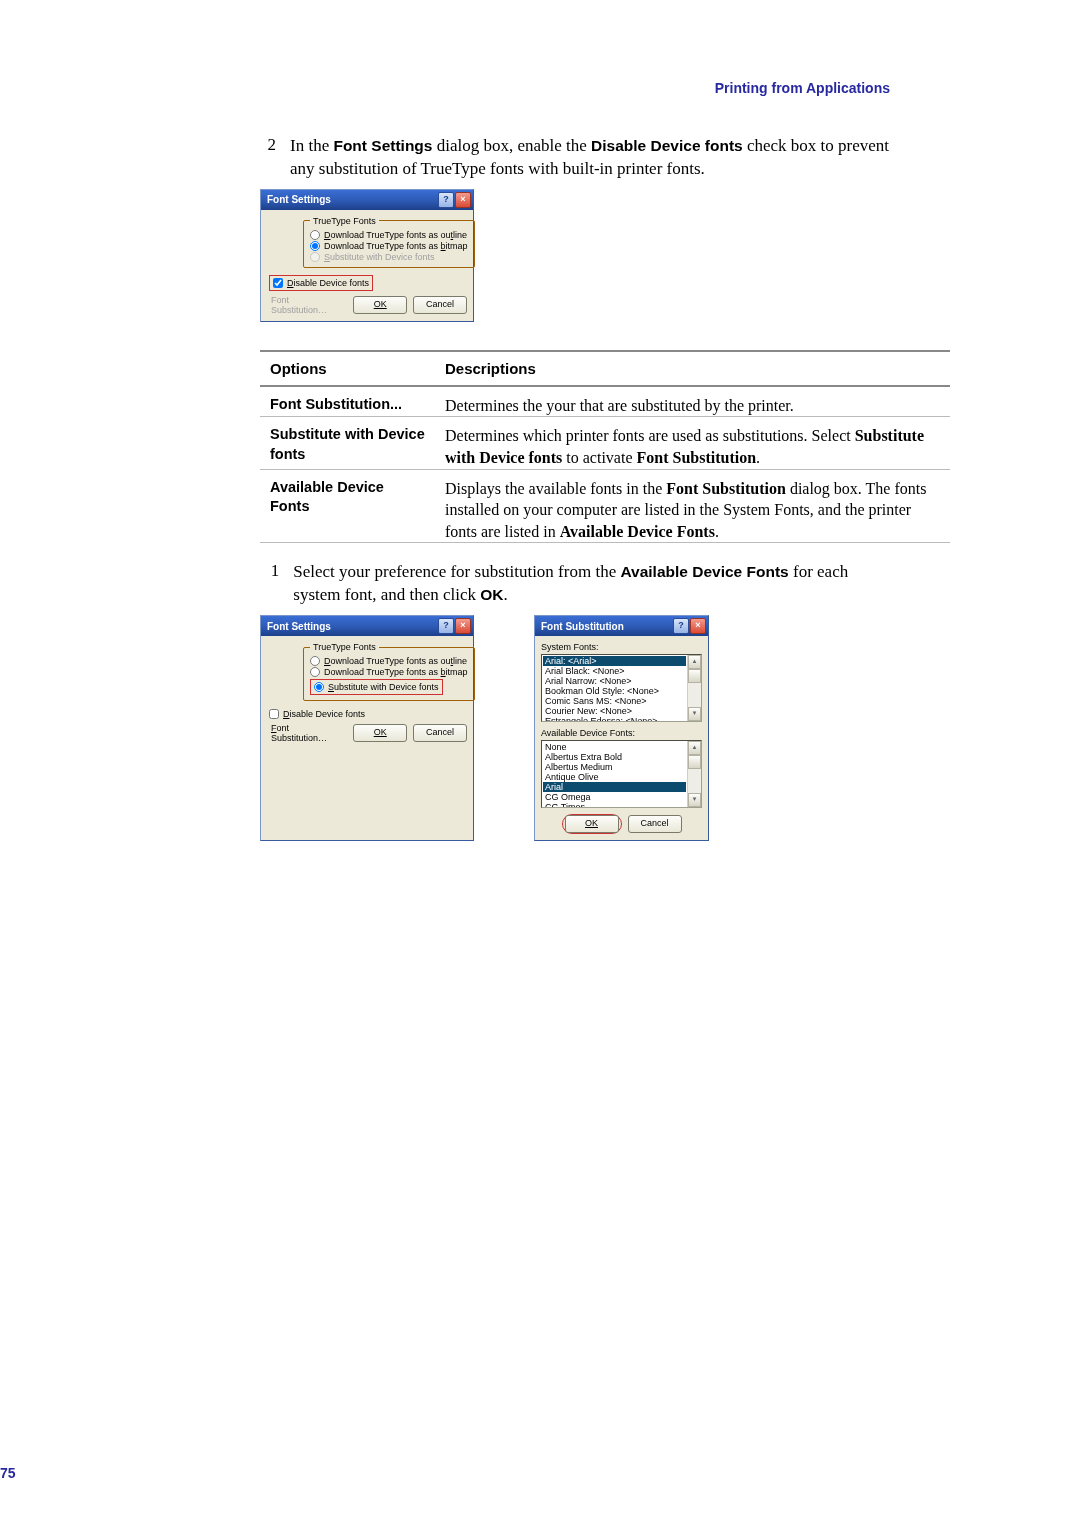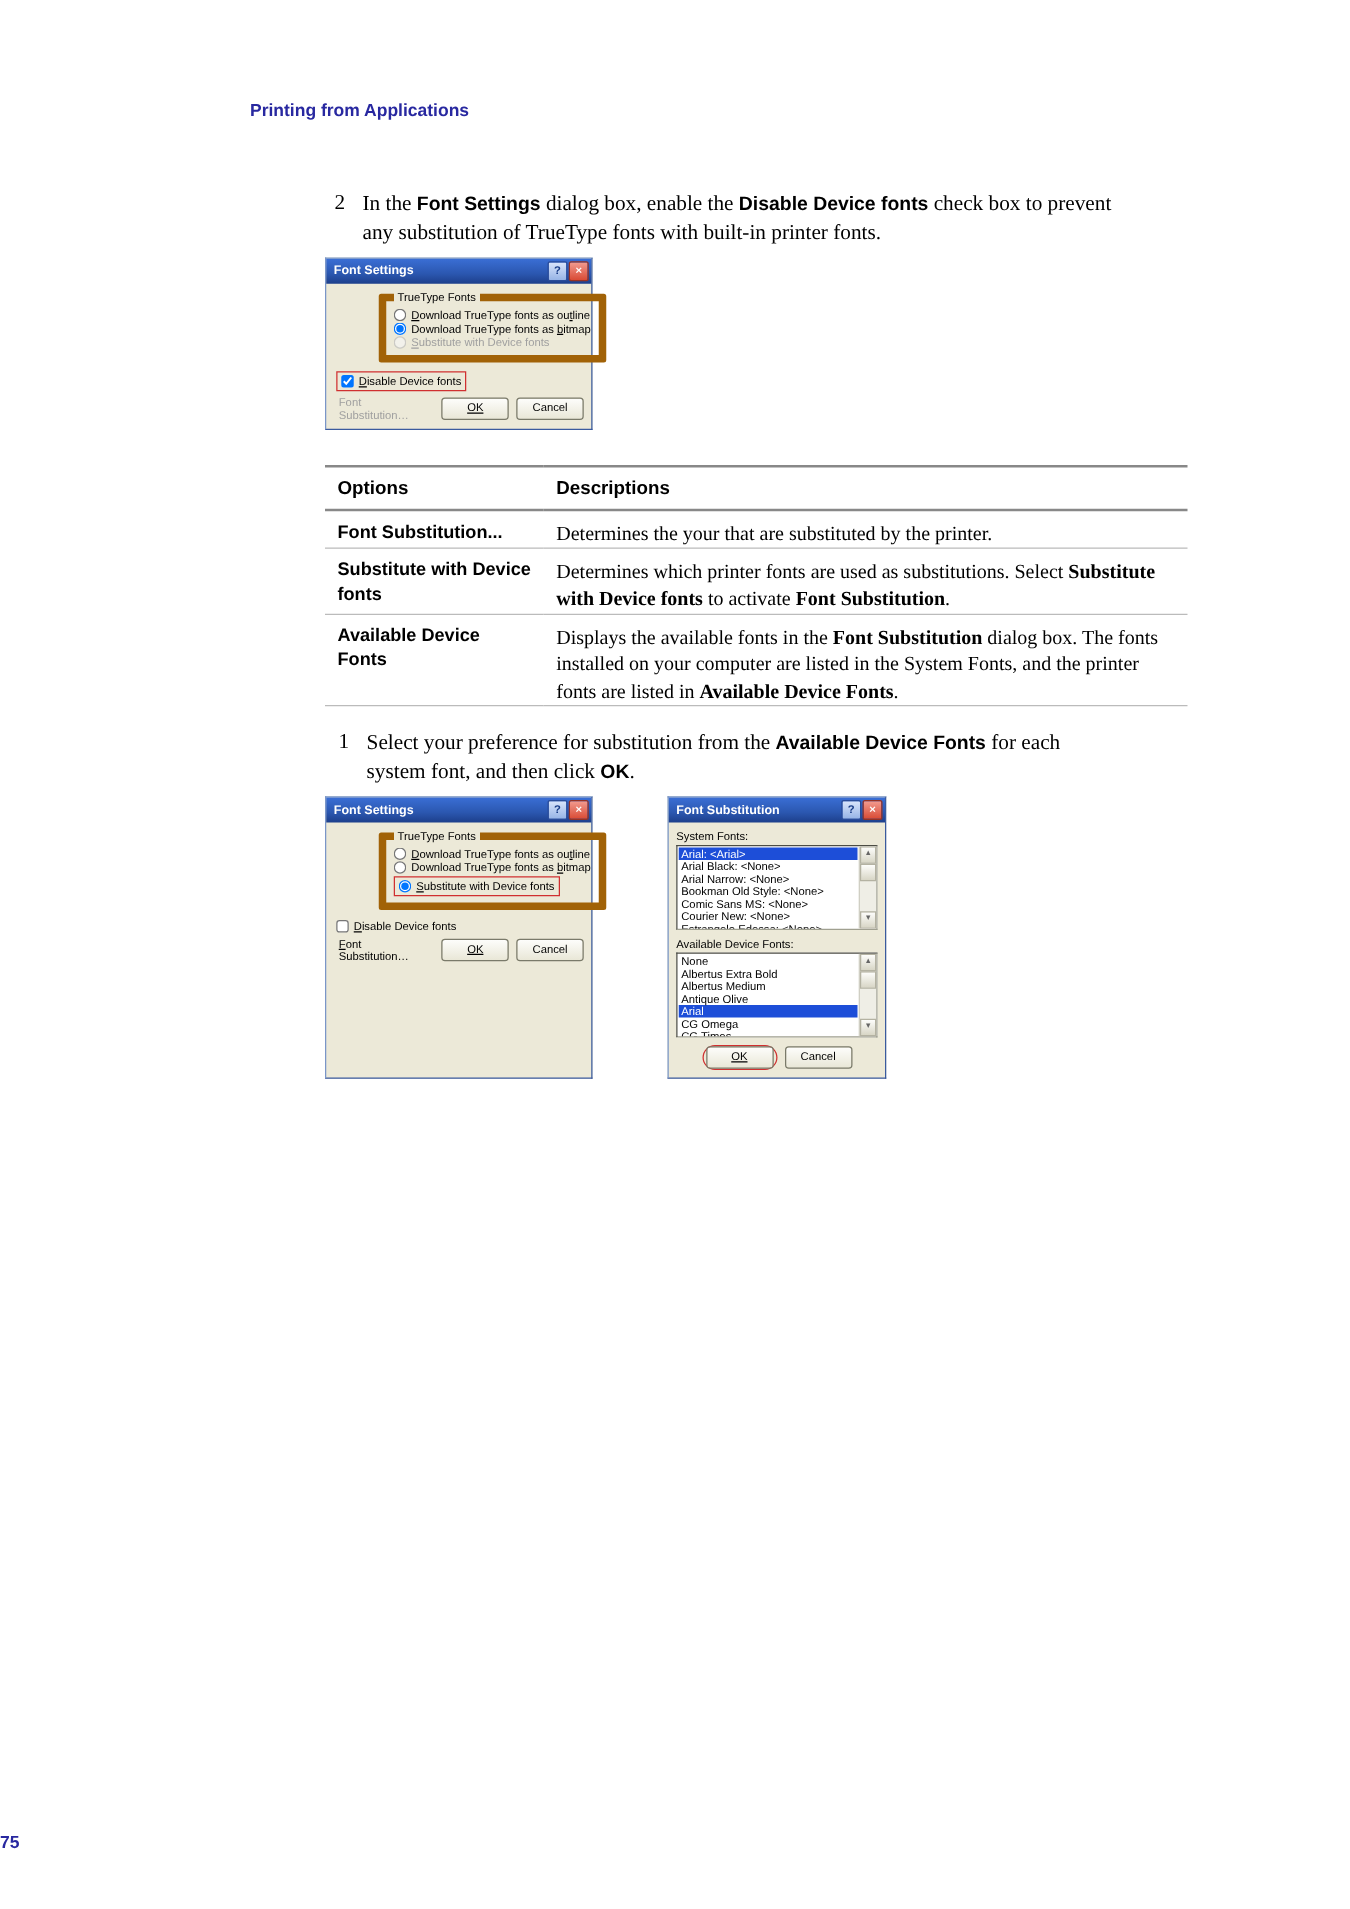--- a/index.html
+++ b/index.html
@@ -10,25 +10,26 @@
     color: #000;
     width: 1080px;
     min-height: 1527px;
     position: relative;
   }
   .page {
     padding: 80px 190px 40px 200px;
     position: relative;
   }
   .header-link {
+    text-align: right;
     color: #2828a0;
     font-family: Arial, Helvetica, sans-serif;
     font-weight: bold;
     font-size: 14px;
-    margin-bottom: 56px;
+    margin-bottom: 39px;
   }
   .step {
     display: flex;
     margin-left: 60px;
     margin-bottom: 6px;
   }
   .step-number {
     width: 25px;
     font-size: 17px;
     text-align: right;
@@ -84,21 +85,21 @@
     background: linear-gradient(#f29a8e,#d94b35);
     color:#fff;
     border-color:#963224;
   }
   .dlg-body {
     padding: 6px;
     font-size: 9px;
     color: #000;
   }
   fieldset.group {
-    border: 6px solid #a16207;
+    border: 1px solid #a16207;
     border-radius: 2px;
     padding: 3px 6px 4px 6px;
     margin-bottom: 3px;
     margin-left: 36px;
   }
   fieldset.group legend {
     font-size: 9px;
     padding: 0 3px;
     color: #000;
   }
@@ -161,21 +162,21 @@
     border: 1px inset #a0a090;
     background: #fff;
     font-size: 9px;
     height: 66px;
     margin-top: 2px;
     margin-bottom: 6px;
     overflow: hidden;
     display: flex;
   }
   .listbox .items { flex:1; padding:1px; }
-  .listbox .sel { background: #1d4ed8; color:#fff; display:block; padding:0 2px;}
+  .listbox .sel { background: #0c4a6e; color:#fff; display:block; padding:0 2px;}
   .listbox .scrollbar {
     width: 13px;
     background: #efeee6;
     display: flex;
     flex-direction: column;
     justify-content: space-between;
     border-left: 1px solid #d0cfc4;
   }
   .scrollbar .arrow, .scrollbar .thumb {
     height: 12px;

